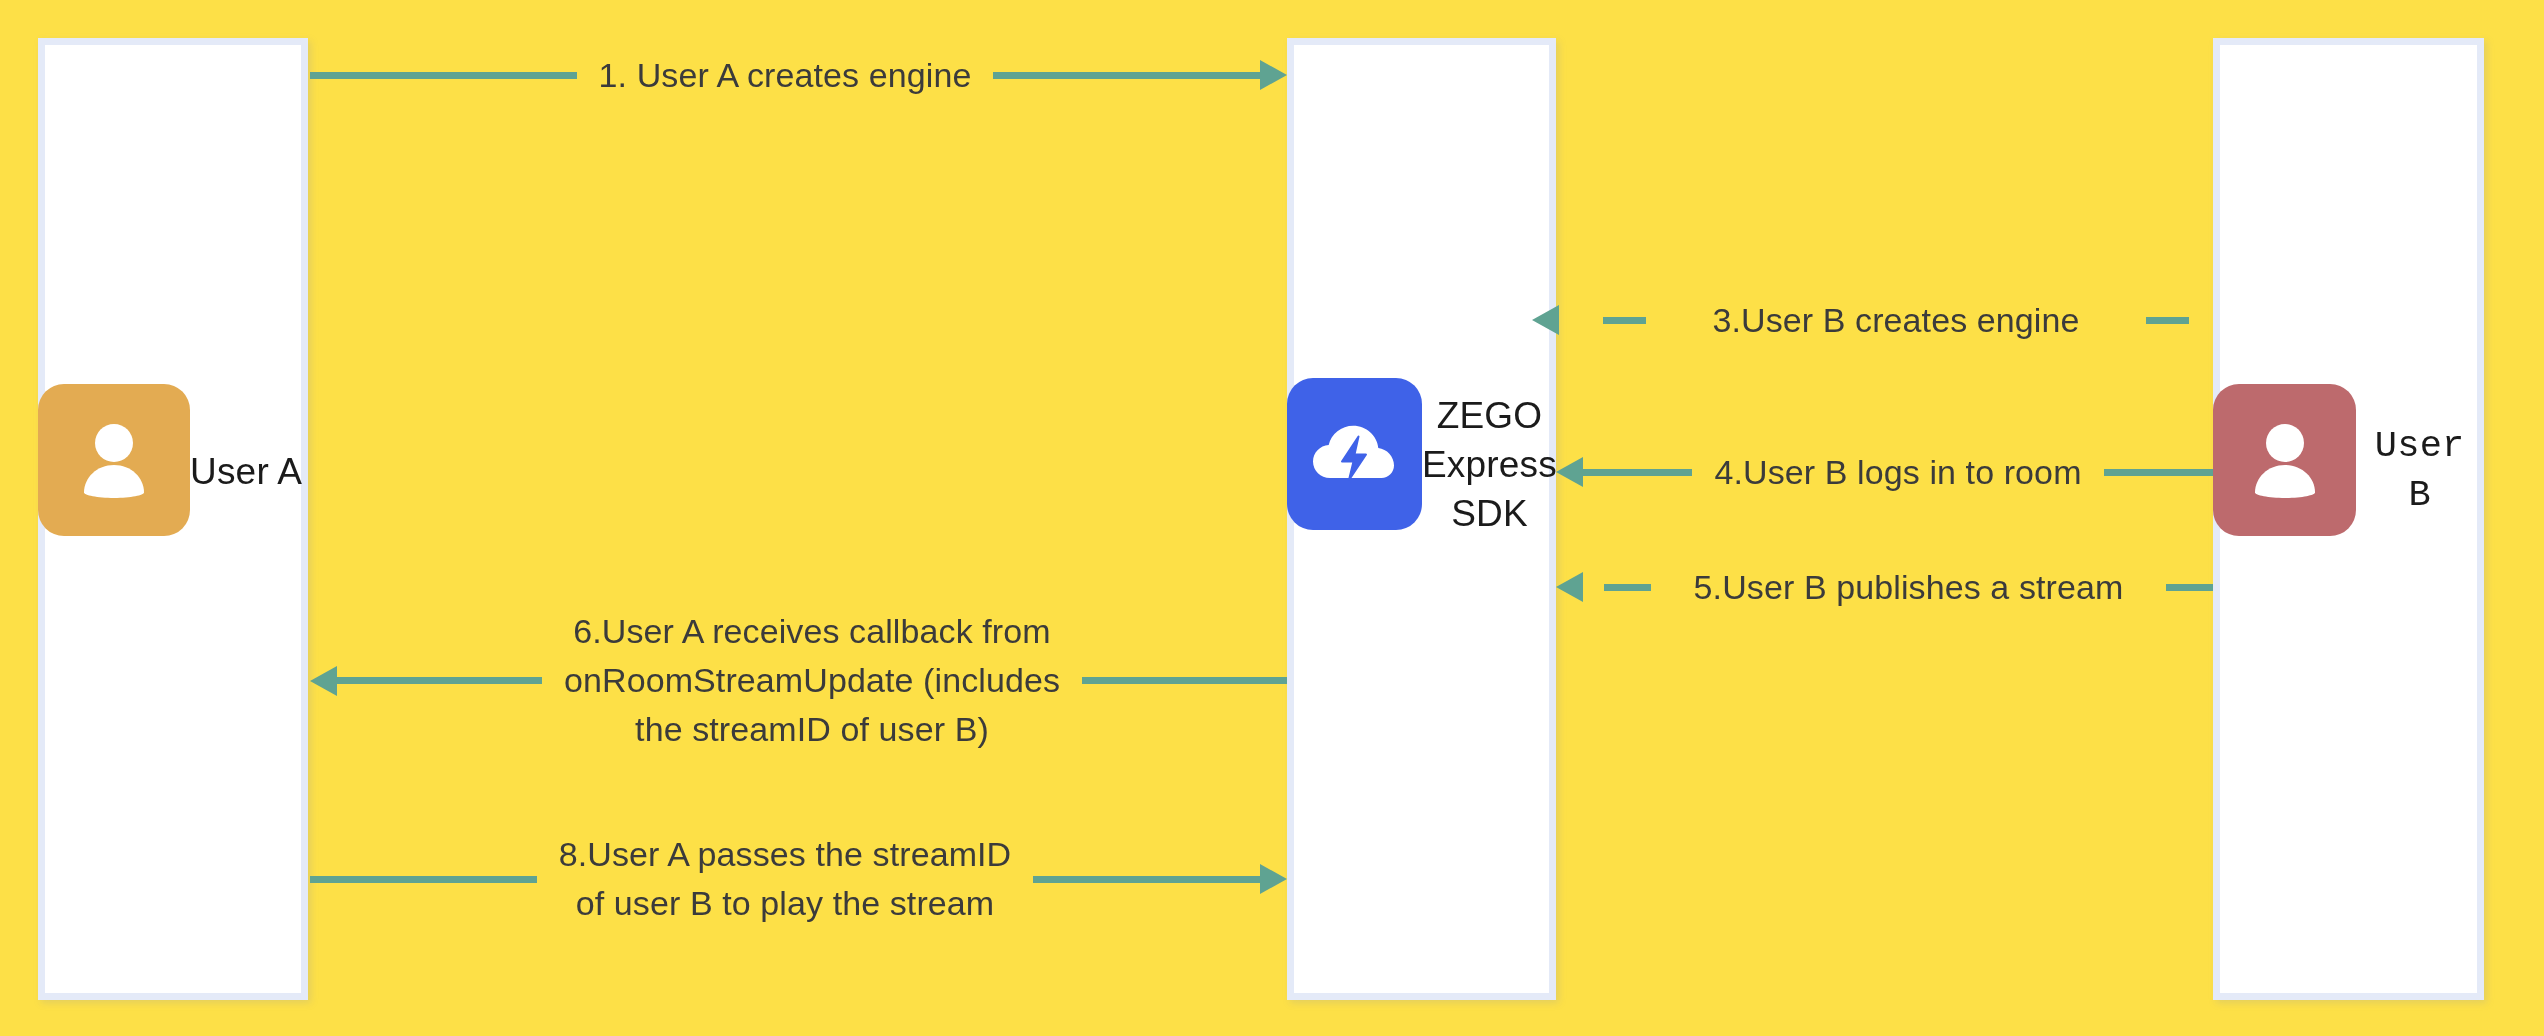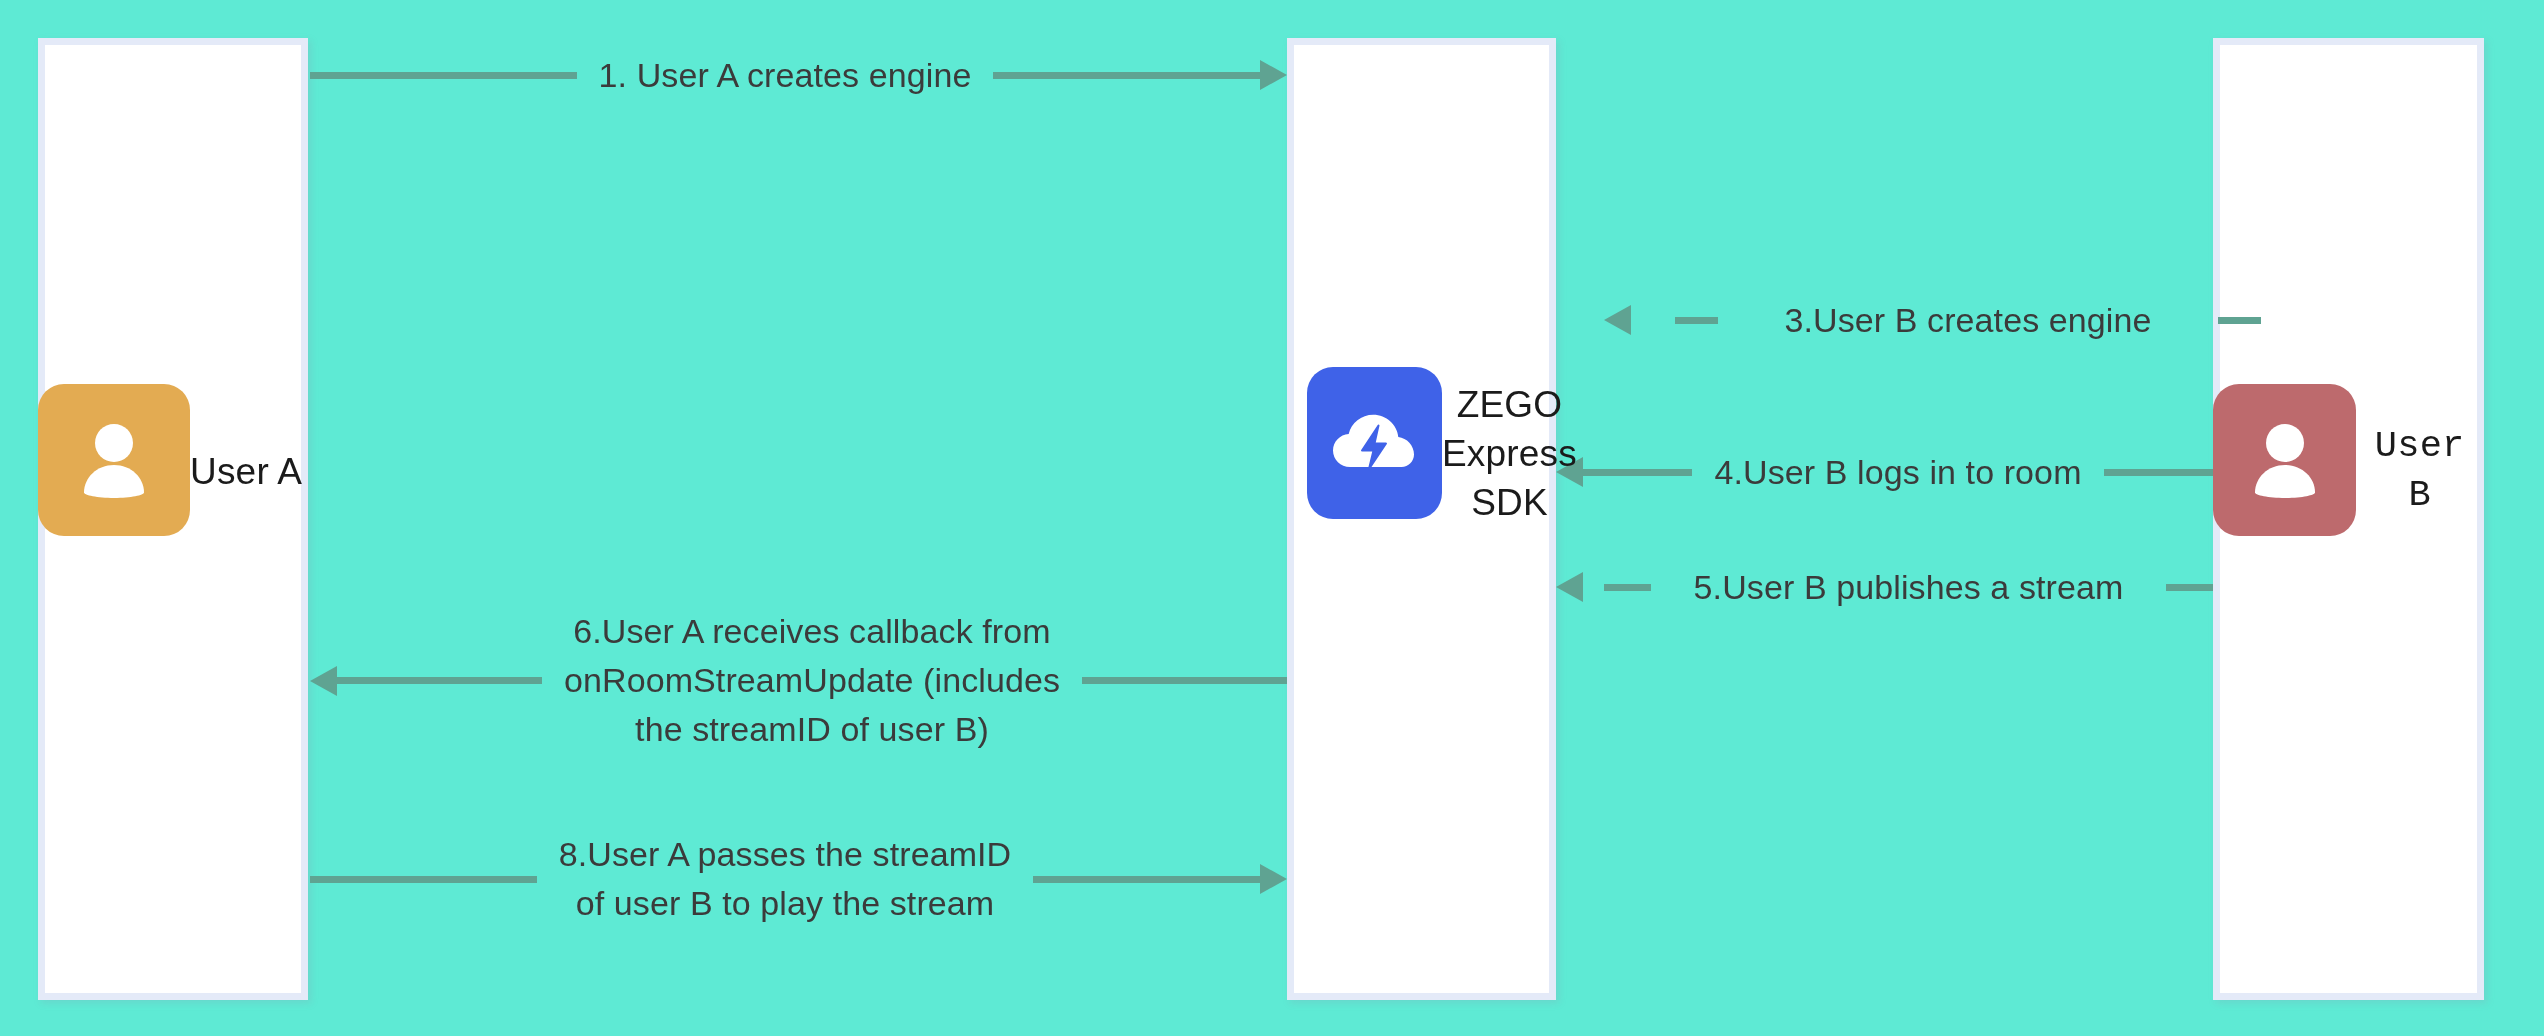--- a/index.html
+++ b/index.html
@@ -3,21 +3,21 @@
 <meta charset="utf-8">
 <title>ZEGO Express SDK Sequence Diagram</title>
 <style>
   html,body{margin:0;padding:0;}
   body{
     width:2544px;height:1036px;
     background:#ffffff;
     font-family:"Liberation Sans","DejaVu Sans",sans-serif;
     overflow:hidden;
   }
-  #stage{position:relative;width:2544px;height:1036px;background:#5eead4;}
+  #stage{position:relative;width:2544px;height:1036px;background:#fde047;}
 
   
   .lifeline{
     position:absolute;
     background:#ffffff;
     border:7px solid #e4eaf8;
     box-sizing:border-box;
     box-shadow:3px 3px 7px rgba(140,150,175,.22);
   }
   #lifeline-a{left:38px;top:38px;width:270px;height:962px;}
@@ -25,21 +25,21 @@
   #lifeline-b{left:2213px;top:38px;width:271px;height:962px;}
 
   
   .actor{
     position:absolute;
     display:flex;flex-direction:row;align-items:center;
     width:270px;
     z-index:4;
   }
   #actor-a{left:38px;top:384px;}
-  #actor-sdk{left:1287px;top:358px;padding-left:20px;}
+  #actor-sdk{left:1287px;top:369px;}
   #actor-b{left:2213px;top:384px;font-family:Liberation Mono, monospace;}
 
   .avatar{
     width:152px;height:152px;
     border-radius:26px;
     display:flex;align-items:center;justify-content:center;
   }
   .avatar svg{display:block;}
 
   .actor-name{
@@ -95,21 +95,21 @@
   <div class="lifeline" id="lifeline-b"></div>
 
   <div class="msg" id="msg-1" style="left:310px;top:53px;width:977px;height:44px;">
     <div class="seg"></div>
     <div class="msg-label">1. User A creates engine</div>
     <div class="seg"></div>
     <div class="head head-right"></div>
   </div>
 
 
-  <div class="msg" id="msg-3" style="left:1604px;top:298px;width:657px;height:44px;gap:44px;">
+  <div class="msg" id="msg-3" style="left:1532px;top:298px;width:657px;height:44px;gap:44px;">
     <div class="head head-left"></div>
     <div class="seg"></div>
     <div class="msg-label">3.User B creates engine</div>
     <div class="seg"></div>
   </div>
 
   <div class="msg" id="msg-4" style="left:1556px;top:450px;width:657px;height:44px;">
     <div class="head head-left"></div>
     <div class="seg"></div>
     <div class="msg-label">4.User B logs in to room</div>

